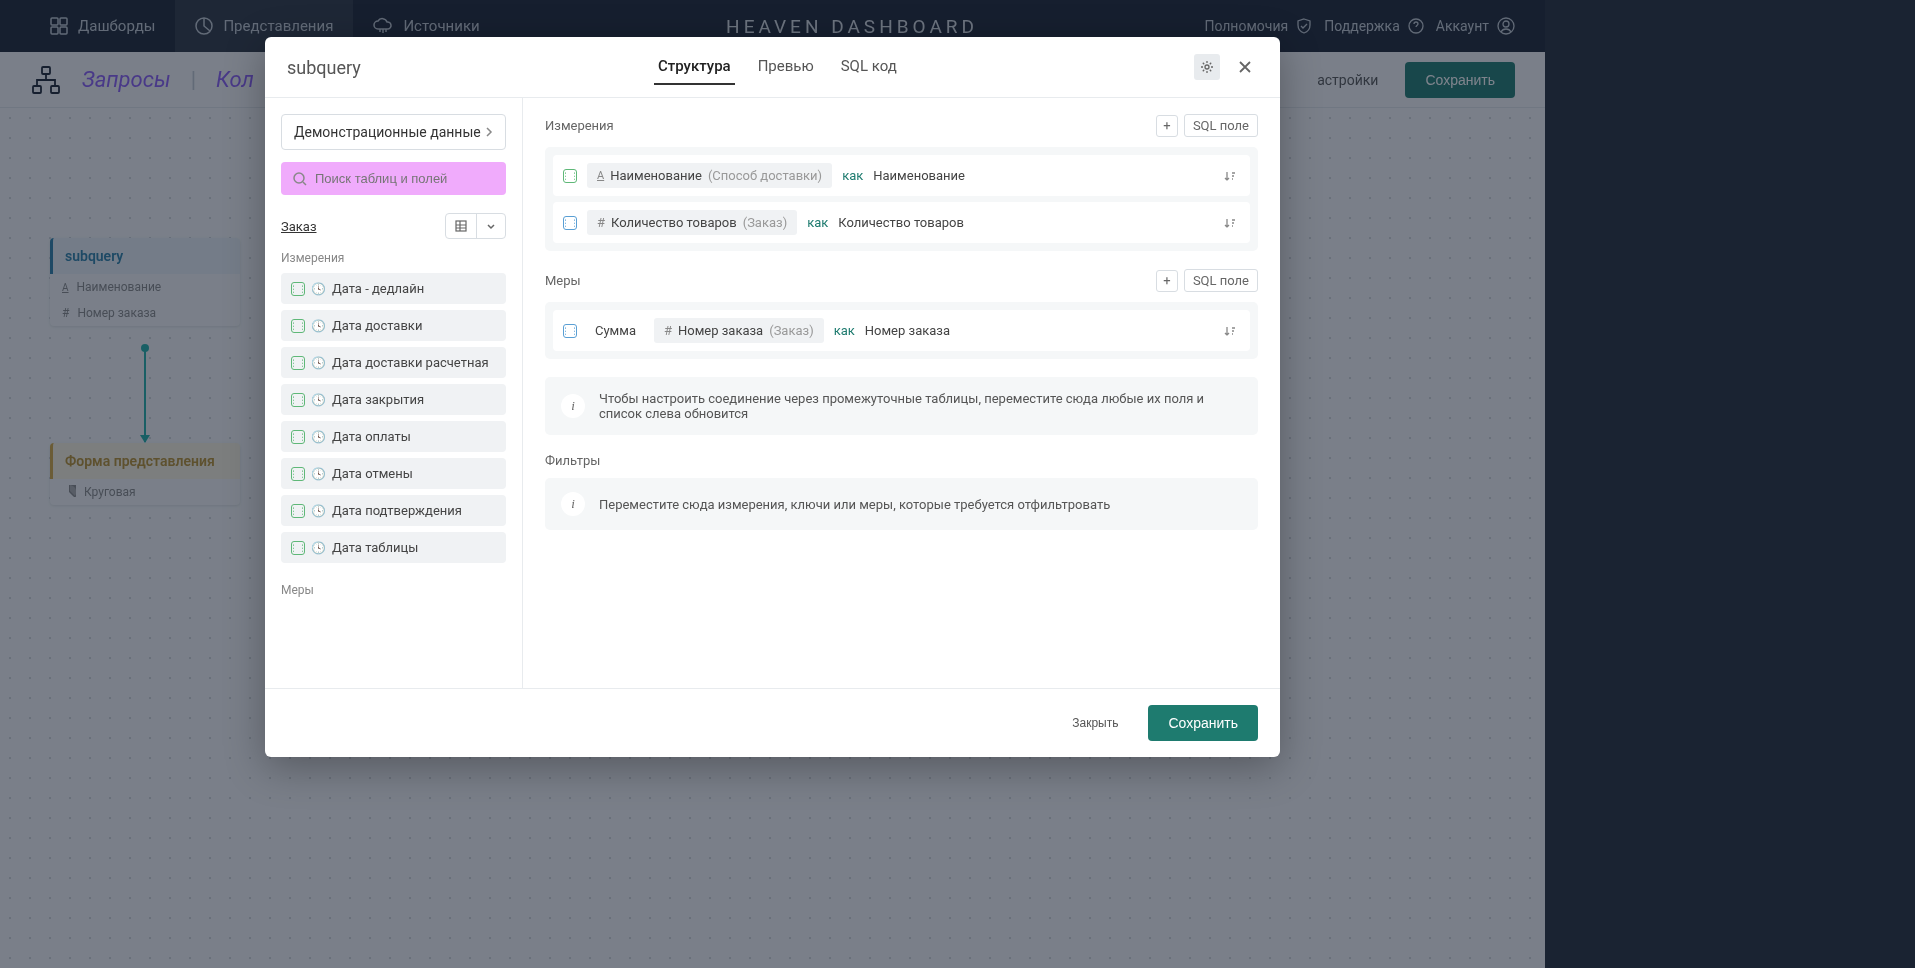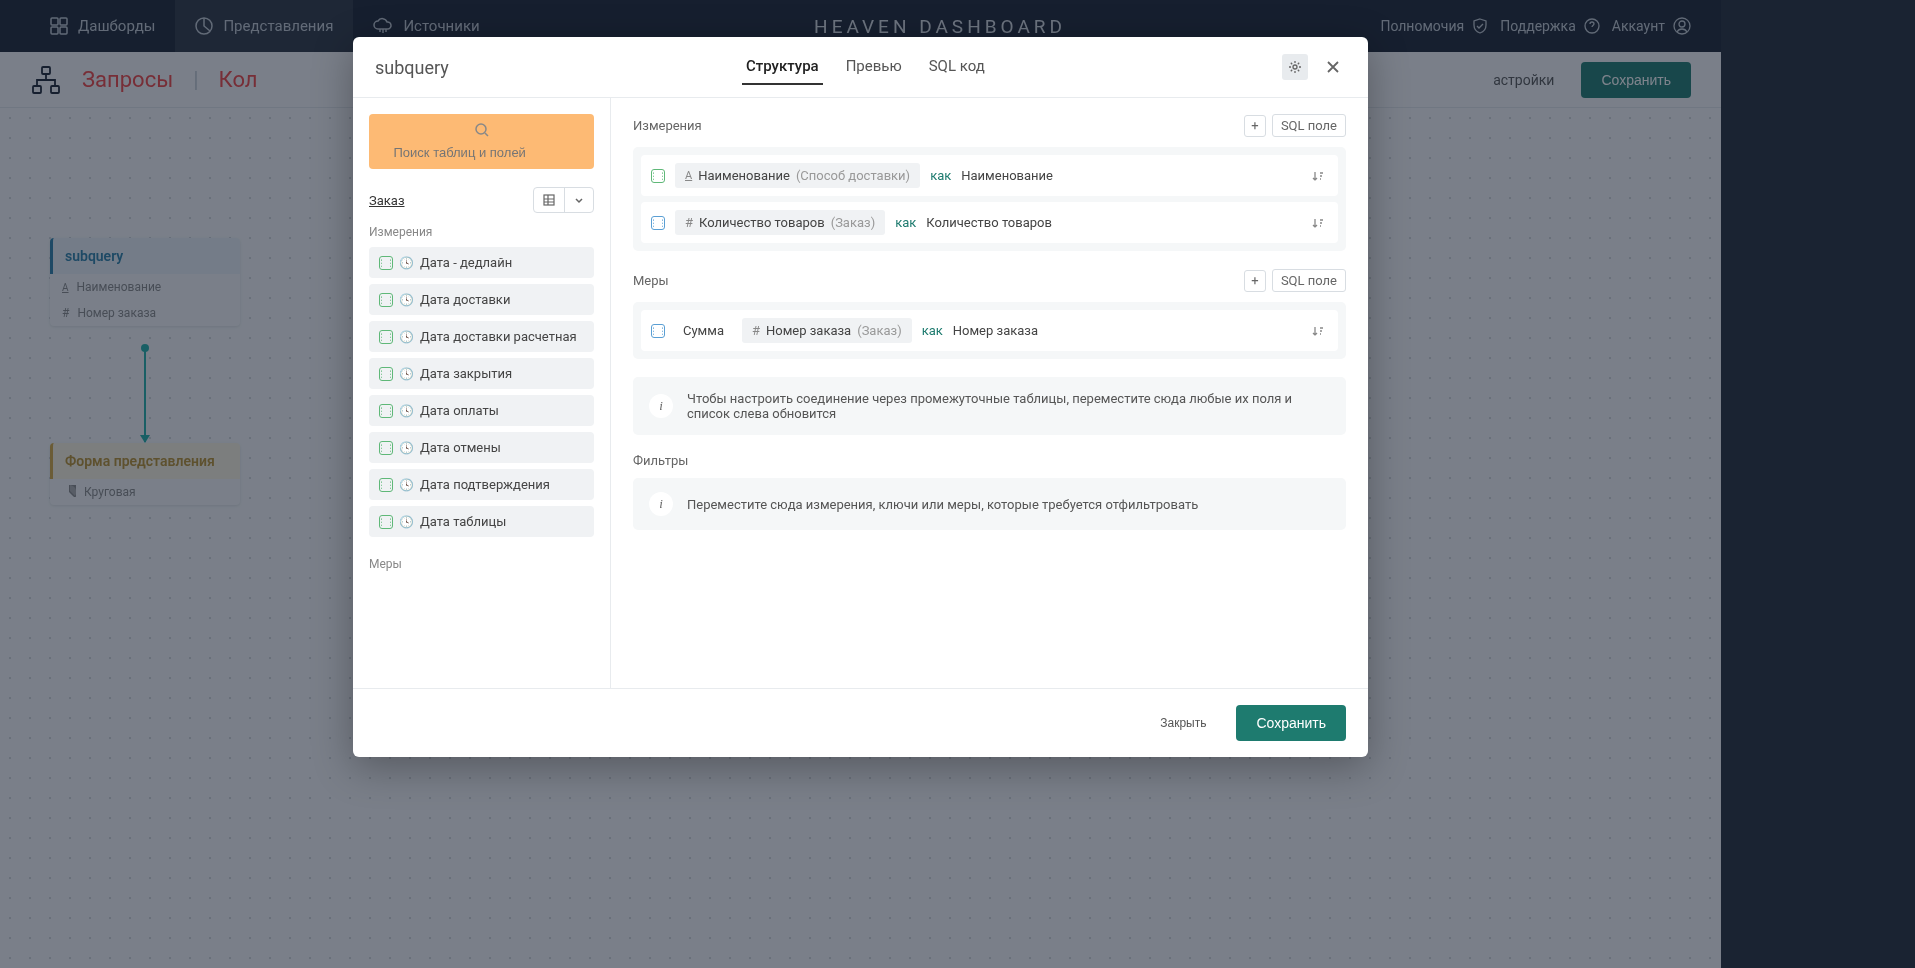--- a/index.html
+++ b/index.html
@@ -1,31 +1,31 @@
 <!DOCTYPE html>
 <html><head>
 <meta charset="utf-8">
 <style>
 * { box-sizing: border-box; margin: 0; padding: 0; }
 body { font-family: -apple-system, BlinkMacSystemFont, "Segoe UI", Roboto, sans-serif; background: #1a2332; color: #333; overflow: hidden; }
-.app { width: 1721px; height: 968px; position: relative; }
+.app { width: 1545px; height: 968px; position: relative; }
 
 
 .topnav { height: 52px; background: #1a2332; display: flex; align-items: center; padding: 0 30px; color: #c0c8d0; }
 .topnav-left { display: flex; gap: 0; align-items: center; }
 .topnav-item { display: flex; align-items: center; gap: 10px; padding: 0 20px; height: 52px; cursor: pointer; font-size: 15px; }
 .topnav-item.active { background: #2a3442; }
 .topnav-center { flex: 1; text-align: center; font-size: 19px; letter-spacing: 4px; color: #d8dde3; font-weight: 400; }
 .topnav-right { display: flex; gap: 12px; align-items: center; }
 .topnav-right-item { display: flex; align-items: center; gap: 8px; cursor: pointer; font-size: 14px; }
 
 
 .subheader { height: 56px; background: #f5f7f8; display: flex; align-items: center; padding: 0 30px; gap: 20px; border-bottom: 1px solid #e0e4e8; }
 .subheader-icon { color: #1a2332; }
-.subheader-title { font-size: 22px; color: #ef4444; }
+.subheader-title { font-size: 22px; color: #8b5cf6; font-style: italic; }
 .subheader-divider { color: #c0c8d0; font-size: 22px; }
 .subheader-right { margin-left: auto; display: flex; gap: 15px; align-items: center; }
 .btn-link { color: #555; cursor: pointer; padding: 8px 12px; font-size: 14px; }
 .btn-primary { background: #1e7b6f; color: #fff; border: none; border-radius: 4px; padding: 10px 20px; font-size: 14px; cursor: pointer; }
 
 
 .canvas { position: absolute; top: 108px; left: 0; right: 0; bottom: 0; background: #f5f7f8; background-image: radial-gradient(circle, #d0d4d8 1px, transparent 1px); background-size: 20px 20px; }
 
 
 .node { position: absolute; background: #f5f7f8; border-radius: 4px; width: 190px; box-shadow: 0 1px 3px rgba(0,0,0,0.1); }
@@ -50,21 +50,21 @@
 .modal-header-actions { display: flex; gap: 12px; align-items: center; }
 .icon-btn { width: 26px; height: 26px; display: flex; align-items: center; justify-content: center; cursor: pointer; color: #666; border-radius: 3px; }
 .icon-btn.gear { background: #e8ebee; }
 
 .modal-body { flex: 1; display: flex; overflow: hidden; }
 .modal-left { width: 258px; border-right: 1px solid #e8ebee; padding: 16px; overflow-y: auto; }
 .modal-right { flex: 1; padding: 16px 22px; overflow-y: auto; }
 
 
 .source-select { display: flex; align-items: center; justify-content: space-between; border: 1px solid #d8dde2; border-radius: 4px; padding: 9px 12px; font-size: 14px; cursor: pointer; margin-bottom: 12px; }
-.search-box { display: flex; align-items: center; gap: 8px; background: #fdba74; border-radius: 4px; padding: 9px 12px; margin-bottom: 18px; flex-direction: column; }
+.search-box { display: flex; align-items: center; gap: 8px; background: #f0abfc; border-radius: 4px; padding: 9px 12px; margin-bottom: 18px; }
 .search-box input { border: none; background: transparent; outline: none; font-size: 13px; flex: 1; color: #666; }
 .table-header { display: flex; align-items: center; justify-content: space-between; margin-bottom: 12px; }
 .table-name { font-size: 13px; color: #333; text-decoration: underline; cursor: pointer; }
 .table-controls { display: flex; border: 1px solid #d8dde2; border-radius: 4px; }
 .table-control-btn { padding: 6px 9px; cursor: pointer; color: #666; display: flex; align-items: center; }
 .table-control-btn:first-child { border-right: 1px solid #d8dde2; }
 
 .section-label { font-size: 12px; color: #888; margin: 10px 0 8px; }
 .field-item { display: flex; align-items: center; gap: 6px; background: #f0f2f4; border-radius: 4px; padding: 8px 10px; margin-bottom: 6px; font-size: 13px; color: #444; cursor: grab; }
 .drag-handle { width: 14px; height: 14px; border: 1.5px solid #5fb878; border-radius: 3px; display: flex; align-items: center; justify-content: center; color: #5fb878; font-size: 9px; flex-shrink: 0; }
@@ -219,20 +219,26 @@
             <svg width="14" height="14" viewBox="0 0 14 14" stroke="currentColor" stroke-width="1.8">
                 <path d="M2 2l10 10M12 2L2 12"></path>
               </svg>
           </div>
         </div>
       </div>
 
       <div class="modal-body">
 
         <div class="modal-left">
+          <div class="source-select">
+            <span>Демонстрационные данные</span>
+            <svg width="8" height="12" viewBox="0 0 8 12" fill="none" stroke="#888" stroke-width="1.5">
+                <path d="M2 2l4 4-4 4"></path>
+              </svg>
+          </div>
           <div class="search-box">
             <svg width="14" height="14" viewBox="0 0 14 14" fill="none" stroke="#888" stroke-width="1.5">
                 <circle cx="6" cy="6" r="5"></circle>
                 <path d="M10 10l3 3"></path>
               </svg>
             <input placeholder="Поиск таблиц и полей" style="">
           </div>
           <div class="table-header">
             <span class="table-name">Заказ</span>
             <div class="table-controls">

